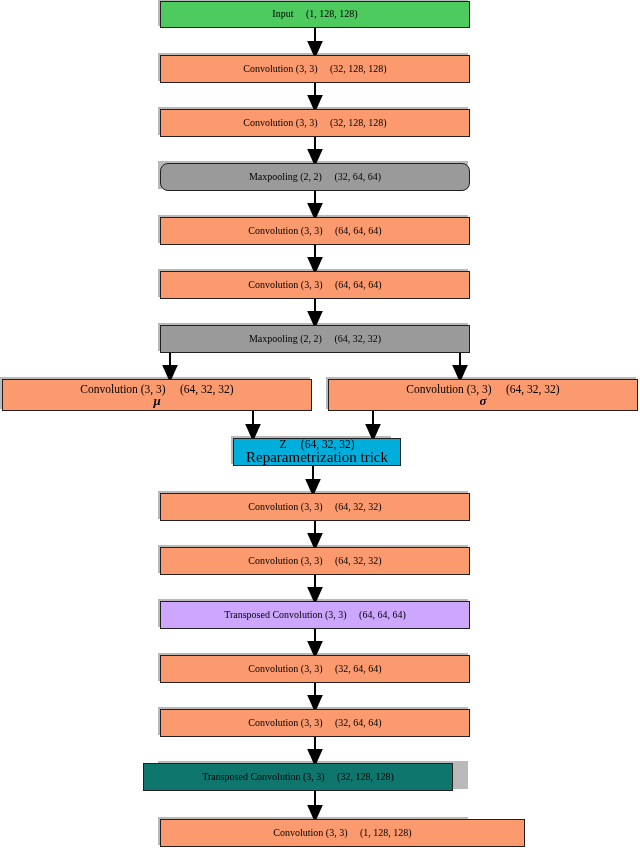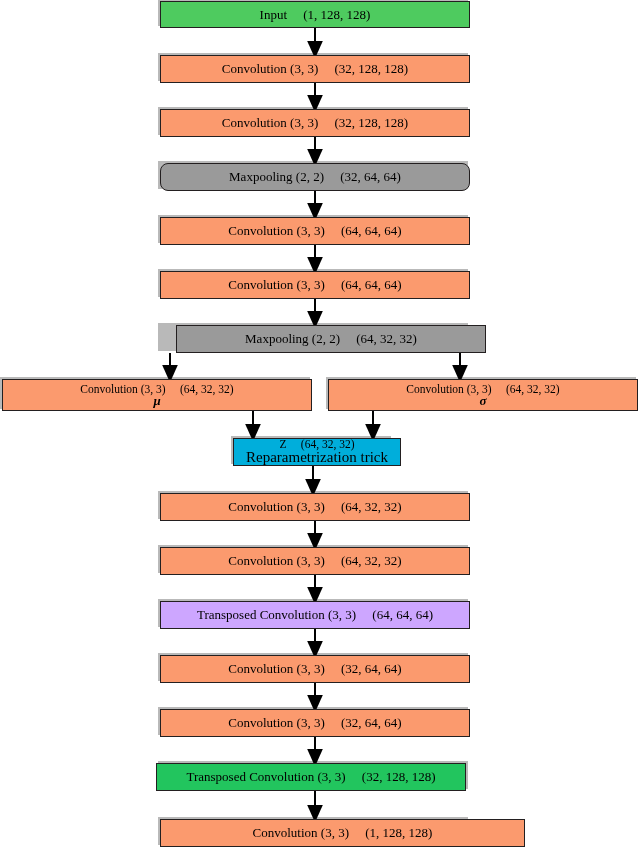--- a/index.html
+++ b/index.html
@@ -36,21 +36,21 @@
   }
   .node .line1 {
     display: block;
     white-space: pre;
   }
   .node .line2 {
     display: block;
     white-space: pre;
   }
   .node.one-line {
-    font-size: 13px;
+    font-size: 10px;
   }
   .node.two-line .line1 {
     font-size: 11.5px;
   }
   .node.two-line .line2 {
     font-size: 15px;
   }
   .node.greek .line2 {
     font-size: 13px;
     font-style: italic;
@@ -122,21 +122,21 @@
       </div>
       <div class="shadow" style="left: 158px; top: 215px; width: 310px; height: 28px;"></div>
       <div class="node one-line" style="left: 160px; top: 217px; width: 310px; height: 28px; background: rgb(251, 154, 110); border-color: rgb(35, 31, 32);">
         <span class="line1">Convolution (3, 3)     (64, 64, 64)</span>
       </div>
       <div class="shadow" style="left: 158px; top: 269px; width: 310px; height: 28px;"></div>
       <div class="node one-line" style="left: 160px; top: 271px; width: 310px; height: 28px; background: rgb(251, 154, 110); border-color: rgb(35, 31, 32);">
         <span class="line1">Convolution (3, 3)     (64, 64, 64)</span>
       </div>
       <div class="shadow" style="left: 158px; top: 323px; width: 310px; height: 28px;"></div>
-      <div class="node one-line" style="left: 176px; top: 325px; width: 310px; height: 28px; background: rgb(154, 154, 154); border-color: rgb(35, 31, 32);">
+      <div class="node one-line" style="left: 160px; top: 325px; width: 310px; height: 28px; background: rgb(154, 154, 154); border-color: rgb(35, 31, 32);">
         <span class="line1">Maxpooling (2, 2)     (64, 32, 32)</span>
       </div>
       <div class="shadow" style="left: 0px; top: 377px; width: 310px; height: 32px;"></div>
       <div class="node two-line greek" style="left: 2px; top: 379px; width: 310px; height: 32px; background: rgb(251, 154, 110); border-color: rgb(35, 31, 32);">
         <span class="line1">Convolution (3, 3)     (64, 32, 32)</span>
         <span class="line2">μ</span>
       </div>
       <div class="shadow" style="left: 326px; top: 377px; width: 310px; height: 32px;"></div>
       <div class="node two-line greek" style="left: 328px; top: 379px; width: 310px; height: 32px; background: rgb(251, 154, 110); border-color: rgb(35, 31, 32);">
         <span class="line1">Convolution (3, 3)     (64, 32, 32)</span>
@@ -161,21 +161,21 @@
       </div>
       <div class="shadow" style="left: 158px; top: 653px; width: 310px; height: 28px;"></div>
       <div class="node one-line" style="left: 160px; top: 655px; width: 310px; height: 28px; background: rgb(251, 154, 110); border-color: rgb(35, 31, 32);">
         <span class="line1">Convolution (3, 3)     (32, 64, 64)</span>
       </div>
       <div class="shadow" style="left: 158px; top: 707px; width: 310px; height: 28px;"></div>
       <div class="node one-line" style="left: 160px; top: 709px; width: 310px; height: 28px; background: rgb(251, 154, 110); border-color: rgb(35, 31, 32);">
         <span class="line1">Convolution (3, 3)     (32, 64, 64)</span>
       </div>
       <div class="shadow" style="left: 158px; top: 761px; width: 310px; height: 28px;"></div>
-      <div class="node one-line" style="left: 156px; top: 763px; width: 310px; height: 28px; background: #22c55e; border-color: rgb(35, 31, 32); text-align: center;">
+      <div class="node one-line" style="left: 143px; top: 763px; width: 310px; height: 28px; background: #0f766e; border-color: rgb(35, 31, 32); text-align: center;">
         <span class="line1">Transposed Convolution (3, 3)     (32, 128, 128)</span>
       </div>
       <div class="shadow" style="left: 158px; top: 817px; width: 310px; height: 28px;"></div>
       <div class="node one-line" style="left: 160px; top: 819px; width: 365px; height: 28px; background: rgb(251, 154, 110); border-color: rgb(35, 31, 32);">
         <span class="line1">Convolution (3, 3)     (1, 128, 128)</span>
       </div>
     </div>
 </div>
 
 </body></html>

